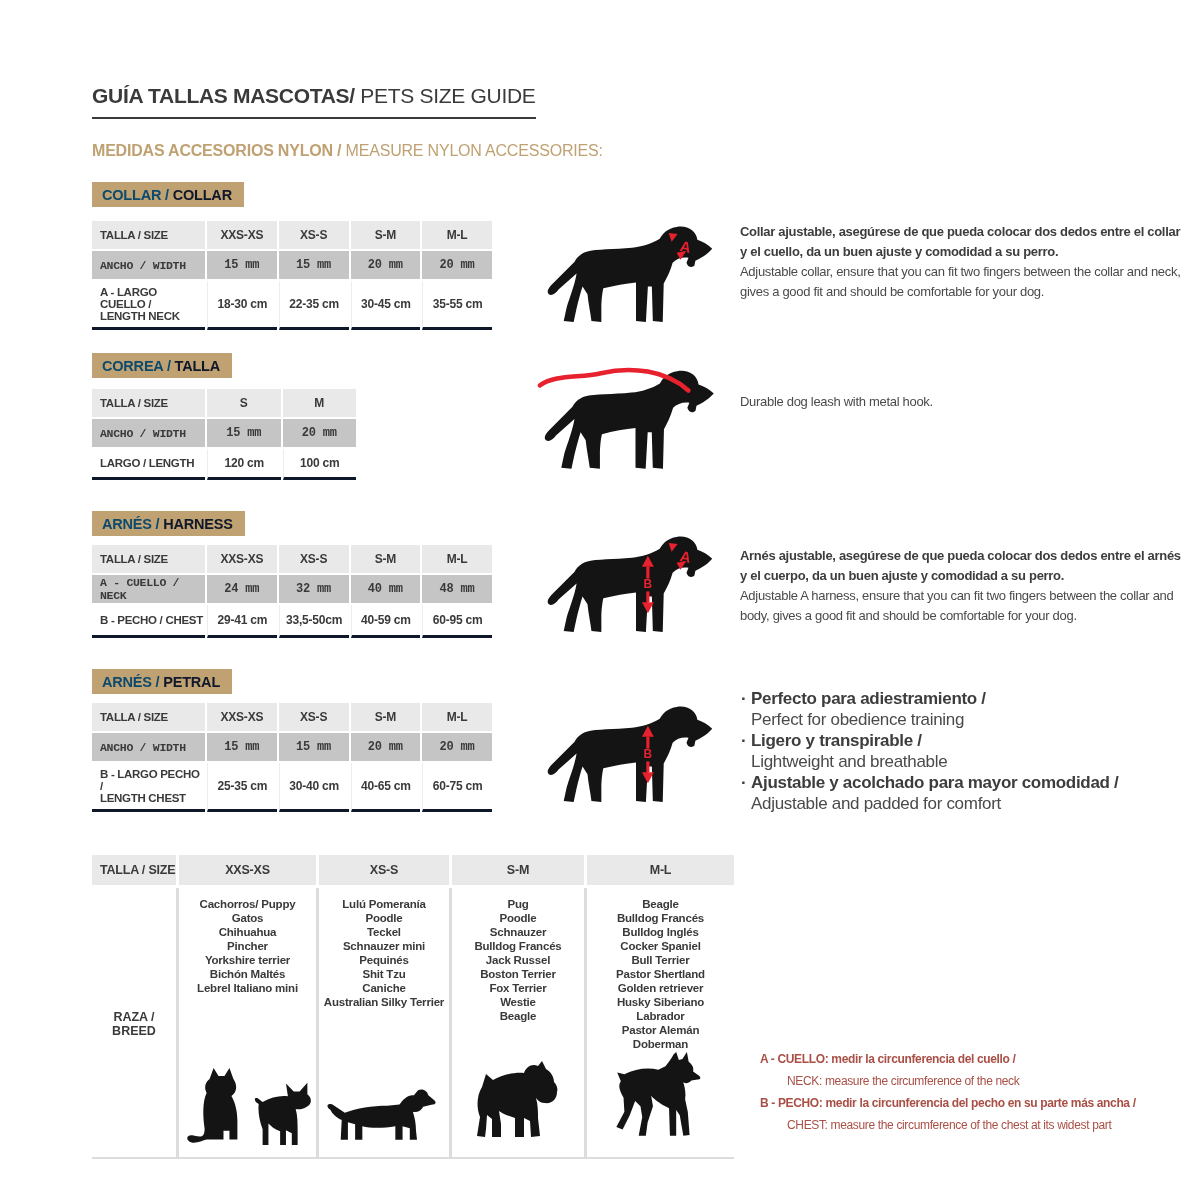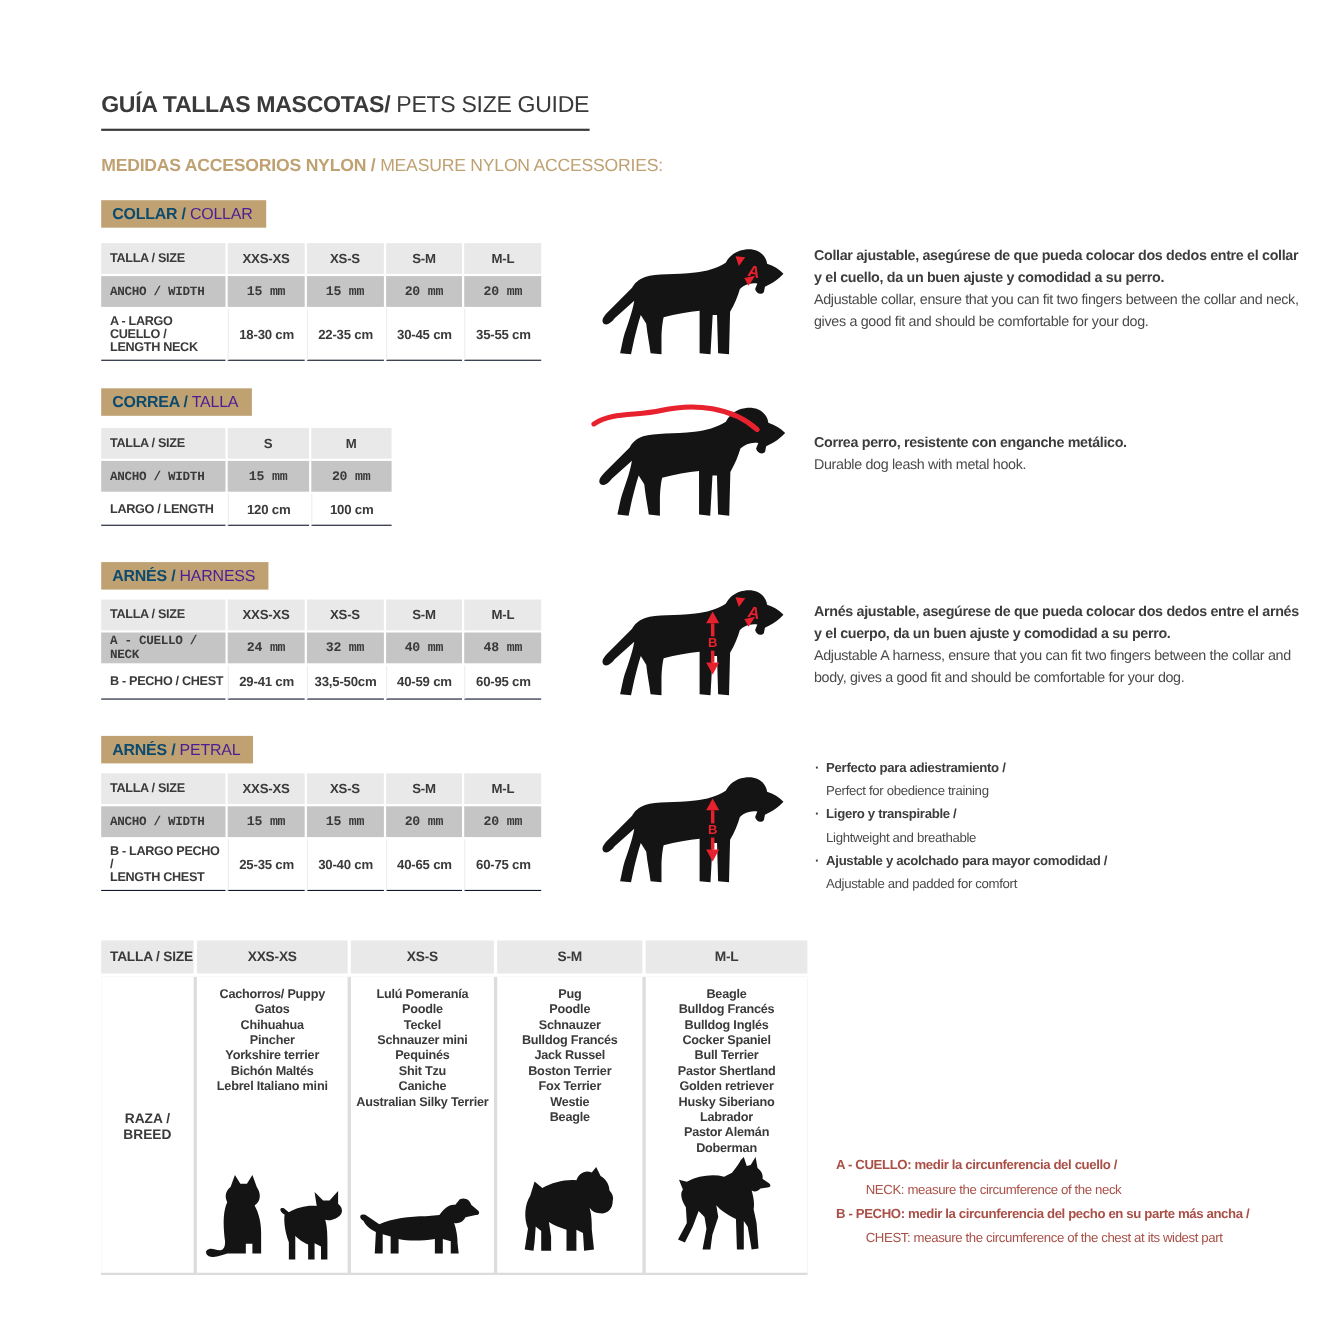--- a/index.html
+++ b/index.html
@@ -14,43 +14,43 @@
   .title .en{font-weight:400;}
 
   .subtitle{font-size:16px;letter-spacing:-0.2px;color:var(--tan);white-space:nowrap;}
   .subtitle .es{font-weight:700;}
   .subtitle .en{font-weight:400;}
 
   
   .badge{display:inline-block;background:var(--tan);padding:5px 12px 4px 10px;
          font-size:14.5px;letter-spacing:-0.2px;white-space:nowrap;}
   .badge .es{font-weight:700;color:#0c4a6e;}
-  .badge .en{font-weight:400;color:#4c1d95;}
+  .badge .en{font-weight:700;color:#0f172a;}
 
   
   .trow{display:grid;gap:2px;margin-bottom:2px;}
   .c5{grid-template-columns:113px 1fr 1fr 1fr 1fr;}
   .c3{grid-template-columns:113px 1fr 1fr;}
   .h28>.tcell{height:28px;}
   .h30>.tcell{height:30px;}
   .h46>.tcell{height:46px;}
   .tcell{display:flex;align-items:center;justify-content:center;font-weight:700;font-size:12px;
          color:var(--ink);white-space:pre-line;text-align:center;letter-spacing:-0.2px;}
   .tcell.lab{justify-content:flex-start;text-align:left;padding-left:8px;font-size:11.5px;letter-spacing:-0.3px;}
   .head .tcell{background:var(--header-gray);}
   .mid .tcell{background:var(--row-gray);font-family:Liberation Mono, monospace;}
-  .plain .tcell{background:#fff;border-bottom:1px solid #0f172a;}
+  .plain .tcell{background:#fff;border-bottom:3px solid #0f172a;}
   .plain .tcell:not(:first-child){border-left:1px solid #ededed;}
 
   
   .desc{font-size:13px;line-height:20px;letter-spacing:-0.3px;color:#3d3d3d;}
   .desc .es{font-weight:700;}
   .desc .en{font-weight:400;color:#4a4a4a;}
 
-  .bullets{font-size:12px;line-height:21px;letter-spacing:-0.3px;color:#3d3d3d;}
+  .bullets{font-size:17px;line-height:21px;letter-spacing:-0.3px;color:#3d3d3d;}
   .bullets .es{font-weight:700;position:relative;padding-left:11px;display:block;}
   .bullets .es::before{content:"·";position:absolute;left:1px;font-weight:900;}
   .bullets .en{font-weight:400;color:#4a4a4a;padding-left:11px;display:block;}
 
   
   .btrow{display:grid;grid-template-columns:84px 137px 130px 132px 147px;gap:3px;margin-bottom:3px;}
   .bhcell{background:var(--header-gray);height:30px;display:flex;align-items:center;justify-content:center;
           font-weight:700;font-size:12.5px;color:var(--ink);letter-spacing:-0.2px;}
   .bhcell.lab{justify-content:flex-start;padding-left:8px;}
   .btbody{display:grid;grid-template-columns:84px 137px 130px 132px 147px;gap:3px;
@@ -171,21 +171,20 @@
       <div class="tcell">100 cm</div>
     </div>
   </div>
 
   <svg class="abs" style="left:533px;top:360px;" width="205" height="122" viewBox="0 0 200 120">
     <use href="#dog-silhouette"></use>
     <use href="#leash-line"></use>
   </svg>
 
   <div class="abs desc" style="left:740px;top:392px;width:445px;">
-    <div class="es">Correa perro, resistente con enganche metálico.</div>
     <div class="en">Durable dog leash with metal hook.</div>
   </div>
 
   <div class="abs badge" style="left:92px;top:511px;">
     <span class="es">ARNÉS /</span><span class="en"> HARNESS</span>
   </div>
 
   <div class="abs" style="left:92px;top:545px;width:400px;">
     <div class="trow head c5 h28">
       <div class="tcell lab">TALLA / SIZE</div>

